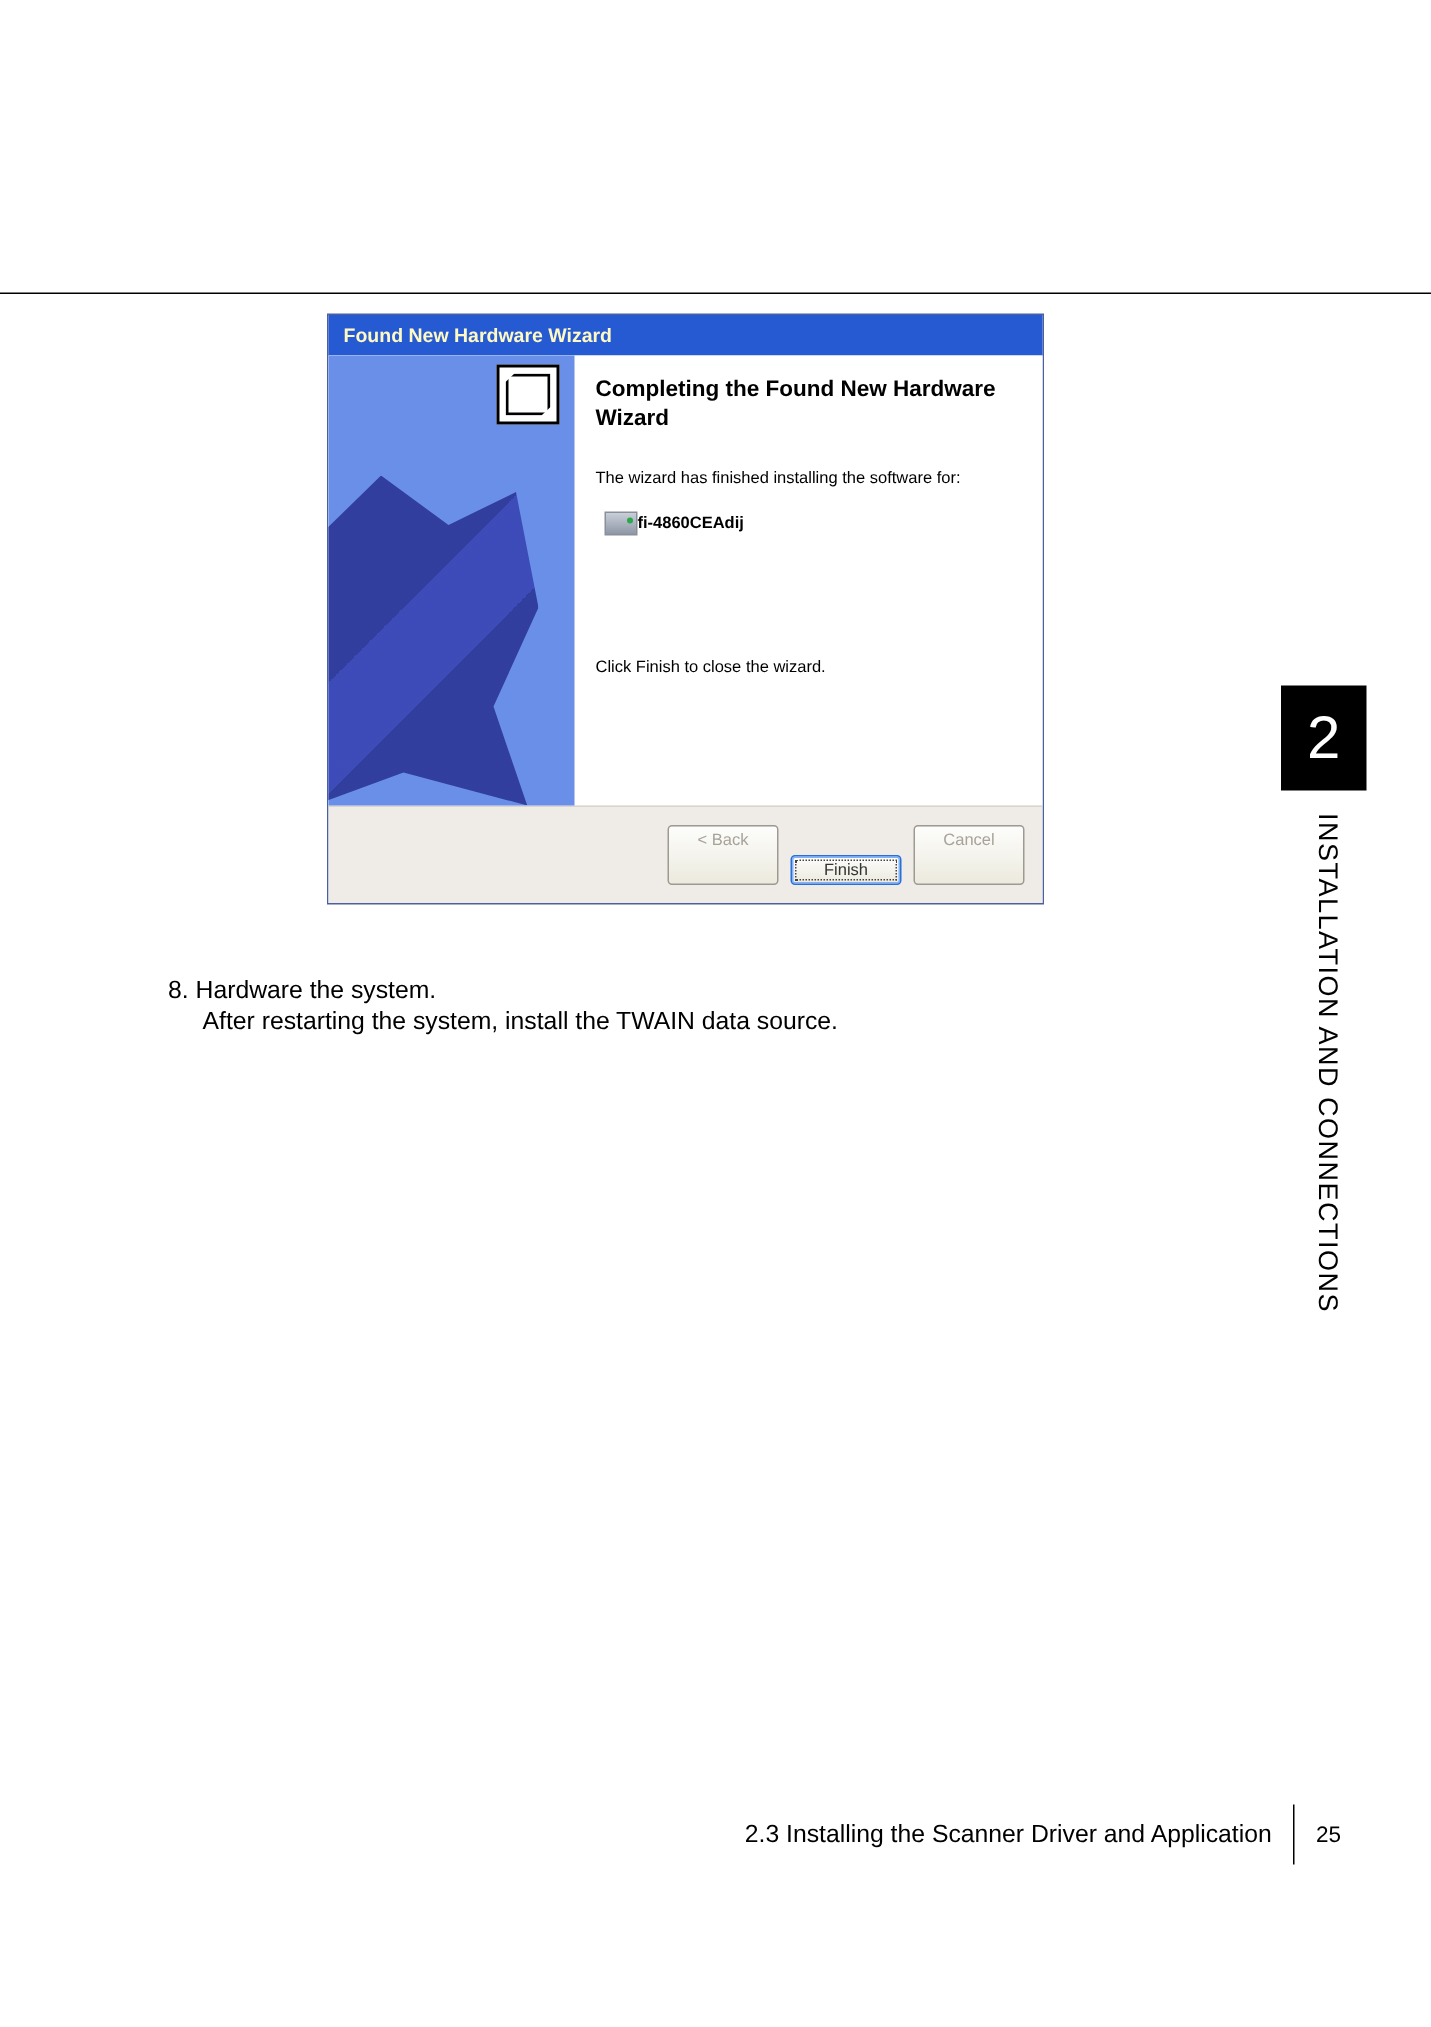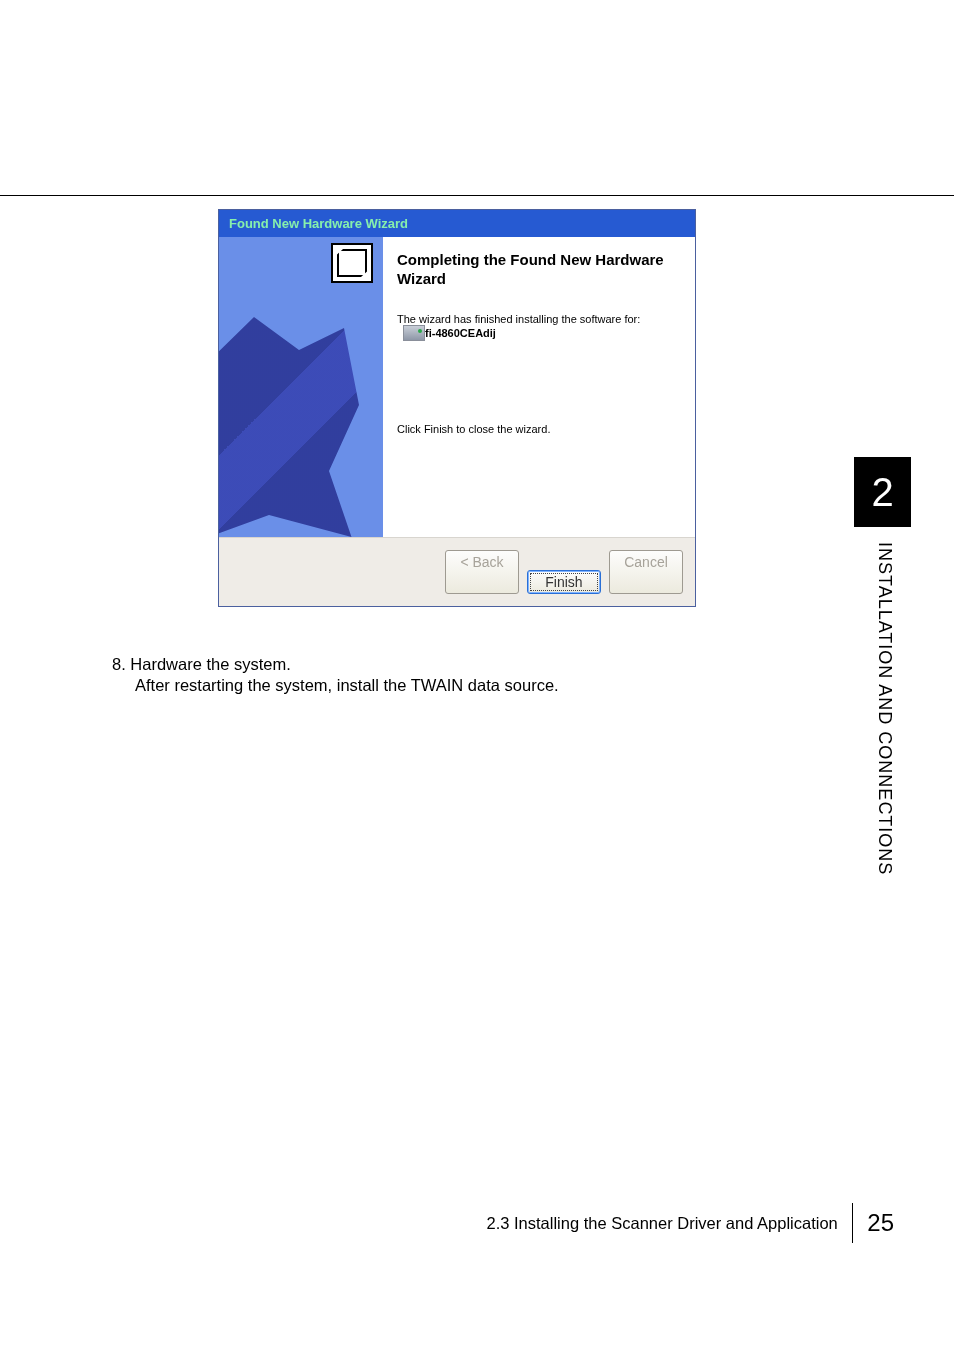--- a/index.html
+++ b/index.html
@@ -30,21 +30,21 @@
   }
   .step-num { display: inline; }
   .step-text { display: inline; }
   .wizard {
     margin-left: 106px;
     width: 478px;
     border: 1px solid #4b609f;
   }
   .wizard-title {
     background: #265ad2;
-    color: #86efac;
+    color: #fef9c3;
     font-weight: bold;
     font-size: 13px;
     padding: 6px 10px;
   }
   .wizard-body {
     display: flex;
     background: #fff;
   }
   .wizard-left {
     width: 164px;
@@ -86,21 +86,21 @@
     color: #000;
     display: flex;
     flex-direction: column;
   }
   .wiz-heading {
     font-size: 15px;
     font-weight: bold;
     margin-bottom: 24px;
     line-height: 1.25;
   }
-  .wiz-sub { margin-bottom: 0; }
+  .wiz-sub { margin-bottom: 16px; }
   .wiz-device {
     display: flex;
     align-items: center;
     gap: 0;
     margin-bottom: 22px;
     padding-left: 6px;
     font-weight: bold;
   }
   .wiz-device .scanner-icon {
     width: 22px;
@@ -123,21 +123,21 @@
     background: #efece7;
     padding: 12px 12px;
     display: flex;
     justify-content: flex-end;
     gap: 8px;
     border-top: 1px solid #d8d5cf;
   }
   .btn {
     min-width: 74px;
     padding: 3px 10px;
-    font-size: 14px;
+    font-size: 11px;
     text-align: center;
     border: 1px solid #9e9a91;
     border-radius: 3px;
     background: linear-gradient(#fdfdfc, #eceade);
     color: #333;
   }
   .btn.disabled { color: #a7a39a; }
   .btn.default {
     border: 1px solid #2a6fd6;
     box-shadow: 0 0 0 1px #7fb3ff inset;
@@ -184,21 +184,21 @@
     align-items: center;
     gap: 14px;
     font-size: 16.5px;
   }
   .footer .divider {
     width: 1.5px;
     height: 40px;
     background: #000;
   }
   .footer .pgnum {
-    font-size: 24px;
+    font-size: 15px;
   }
 </style>
 </head>
 <body>
 
 <div class="page-rule"></div>
 
 <div class="content">
 
 

